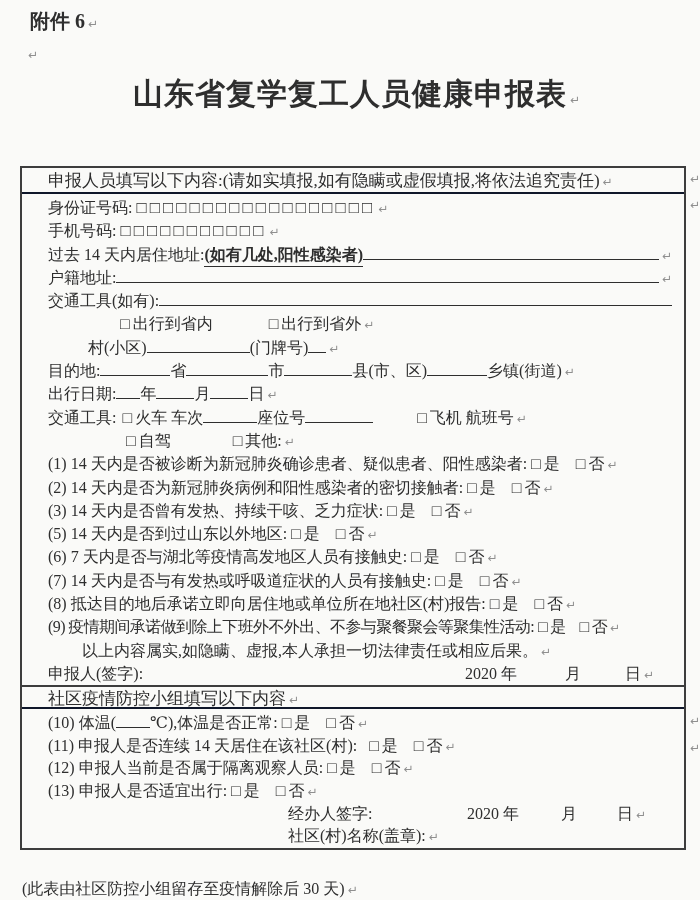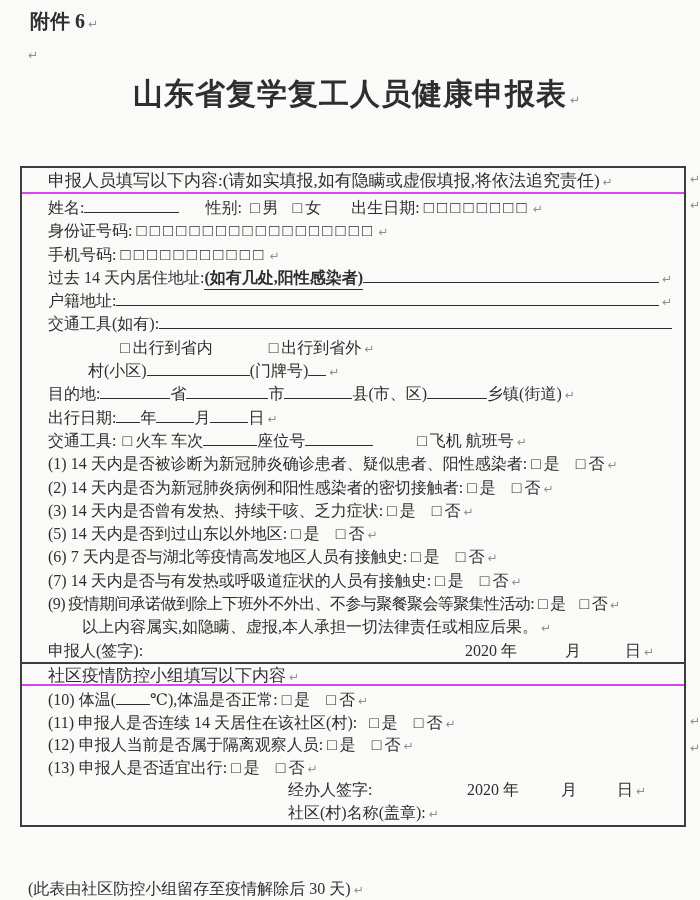--- a/index.html
+++ b/index.html
@@ -9,57 +9,54 @@
     background:#fafaf8;
     color:#2e2e2e;
     font-family:"Liberation Serif","DejaVu Serif",serif;
     overflow:hidden;
   }
   .attachment { position:absolute; left:30px; top:8px; font-size:20px; font-weight:bold; white-space:nowrap; }
   .page-title { position:absolute; left:7px; top:74px; width:100%; text-align:center; font-size:30px; font-weight:bold; letter-spacing:1px; white-space:nowrap; }
   .pm { color:#8f8f8f; font-size:12px; font-family:"DejaVu Sans",sans-serif; margin-left:3px; font-weight:normal; }
   .pm.abs { position:absolute; margin:0; }
   .form-table { position:absolute; left:20px; top:166px; width:666px; border:2px solid #3d3d3d; overflow:hidden; background:transparent; }
-  .sec-header { height:26px; line-height:26px; font-size:17px; padding:0 6px 0 26px; border-bottom:2px solid #d946ef; white-space:nowrap; }
+  .sec-header { height:26px; line-height:26px; font-size:17px; padding:0 6px 0 26px; border-bottom:2px solid #0f172a; white-space:nowrap; }
   .sec-header.second { border-top:2px solid #3d3d3d; height:24px; line-height:24px; }
   .cell1 { padding:2px 12px 0 26px; }
   .cell2 { padding:3px 12px 0 26px; }
   .line { height:23.3px; line-height:23.3px; white-space:nowrap; font-size:16px; }
   .cell2 .line { height:22.6px; line-height:22.6px; }
   .flexline { display:flex; align-items:baseline; }
   .u { display:inline-block; height:5px; border-bottom:1.5px solid #2e2e2e; }
   .fill { flex:1 1 auto; height:14px; border-bottom:1.5px solid #2e2e2e; }
   .spacer { flex:1 1 auto; }
   .cb { margin:0 3px 0 0; }
   .boxes { font-size:17px; letter-spacing:3px; }
   .hint { font-weight:bold; border-bottom:1.5px solid #2e2e2e; }
-  .footnote { position:absolute; left:28px; top:879px; font-size:16px; white-space:nowrap; }
+  .footnote { position:absolute; left:22px; top:879px; font-size:16px; white-space:nowrap; }
 </style>
 </head>
 <body>
 
 <div class="attachment"><span>附件 6</span><span class="pm">↵</span></div>
 <span class="pm abs" style="left:28px;top:48px;">↵</span>
 
 <div class="page-title"><span>山东省复学复工人员健康申报表</span><span class="pm">↵</span></div>
 
 <span class="pm abs" style="left:690px;top:172px;">↵</span>
 <span class="pm abs" style="left:690px;top:198px;">↵</span>
 <span class="pm abs" style="left:690px;top:714px;">↵</span>
 <span class="pm abs" style="left:690px;top:741px;">↵</span>
 
 <div class="form-table">
 
   <div class="sec-header"><span>申报人员填写以下内容:(请如实填报,如有隐瞒或虚假填报,将依法追究责任)</span><span class="pm">↵</span></div>
 
   <div class="cell1">
 
-    <div class="line">
-      <span>姓名:</span><span class="u" style="width:95px;"></span><span style="margin-left:26px;">性别:</span><span class="cb" style="margin-left:8px;">□</span><span>男</span><span class="cb" style="margin-left:14px;">□</span><span>女</span><span style="margin-left:30px;">出生日期:</span><span class="boxes" style="margin-left:4px;">□□□□□□□□</span><span class="pm">↵</span>
-    </div>
 
     <div class="line">
       <span>身份证号码:</span><span class="boxes" style="margin-left:4px;">□□□□□□□□□□□□□□□□□□</span><span class="pm">↵</span>
     </div>
 
     <div class="line">
       <span>手机号码:</span><span class="boxes" style="margin-left:4px;">□□□□□□□□□□□</span><span class="pm">↵</span>
     </div>
 
     <div class="line flexline">
@@ -93,20 +90,23 @@
     </div>
 
     <div class="line">
       <span>出行日期:</span><span class="u" style="width:24px;"></span><span>年</span><span class="u" style="width:38px;"></span><span>月</span><span class="u" style="width:38px;"></span><span>日</span><span class="pm">↵</span>
     </div>
 
     <div class="line">
       <span>交通工具:</span><span class="cb" style="margin-left:6px;">□</span><span>火车 车次</span><span class="u" style="width:54px;"></span><span>座位号</span><span class="u" style="width:68px;"></span><span class="cb" style="margin-left:44px;">□</span><span>飞机 航班号</span><span class="pm">↵</span>
     </div>
 
+    <div class="line" style="padding-left:78px;">
+      <span class="cb">□</span><span>自驾</span><span class="cb" style="margin-left:62px;">□</span><span>其他:</span><span class="pm">↵</span>
+    </div>
 
     <div class="line">
       <span>(1) 14 天内是否被诊断为新冠肺炎确诊患者、疑似患者、阳性感染者:</span><span class="cb" style="margin-left:4px;">□</span><span>是</span><span class="cb" style="margin-left:16px;">□</span><span>否</span><span class="pm">↵</span>
     </div>
 
     <div class="line">
       <span>(2) 14 天内是否为新冠肺炎病例和阳性感染者的密切接触者:</span><span class="cb" style="margin-left:4px;">□</span><span>是</span><span class="cb" style="margin-left:16px;">□</span><span>否</span><span class="pm">↵</span>
     </div>
 
     <div class="line">
@@ -118,20 +118,23 @@
     </div>
 
     <div class="line">
       <span>(6) 7 天内是否与湖北等疫情高发地区人员有接触史:</span><span class="cb" style="margin-left:4px;">□</span><span>是</span><span class="cb" style="margin-left:16px;">□</span><span>否</span><span class="pm">↵</span>
     </div>
 
     <div class="line">
       <span>(7) 14 天内是否与有发热或呼吸道症状的人员有接触史:</span><span class="cb" style="margin-left:4px;">□</span><span>是</span><span class="cb" style="margin-left:16px;">□</span><span>否</span><span class="pm">↵</span>
     </div>
 
+    <div class="line">
+      <span>(8) 抵达目的地后承诺立即向居住地或单位所在地社区(村)报告:</span><span class="cb" style="margin-left:4px;">□</span><span>是</span><span class="cb" style="margin-left:16px;">□</span><span>否</span><span class="pm">↵</span>
+    </div>
 
     <div class="line" style="letter-spacing:-0.6px;">
       <span>(9) 疫情期间承诺做到除上下班外不外出、不参与聚餐聚会等聚集性活动:</span><span class="cb" style="margin-left:4px;">□</span><span>是</span><span class="cb" style="margin-left:14px;">□</span><span>否</span><span class="pm">↵</span>
     </div>
 
     <div class="line" style="padding-left:34px;">
       <span>以上内容属实,如隐瞒、虚报,本人承担一切法律责任或相应后果。</span><span class="pm">↵</span>
     </div>
 
     <div class="line flexline" style="padding-right:18px;">

